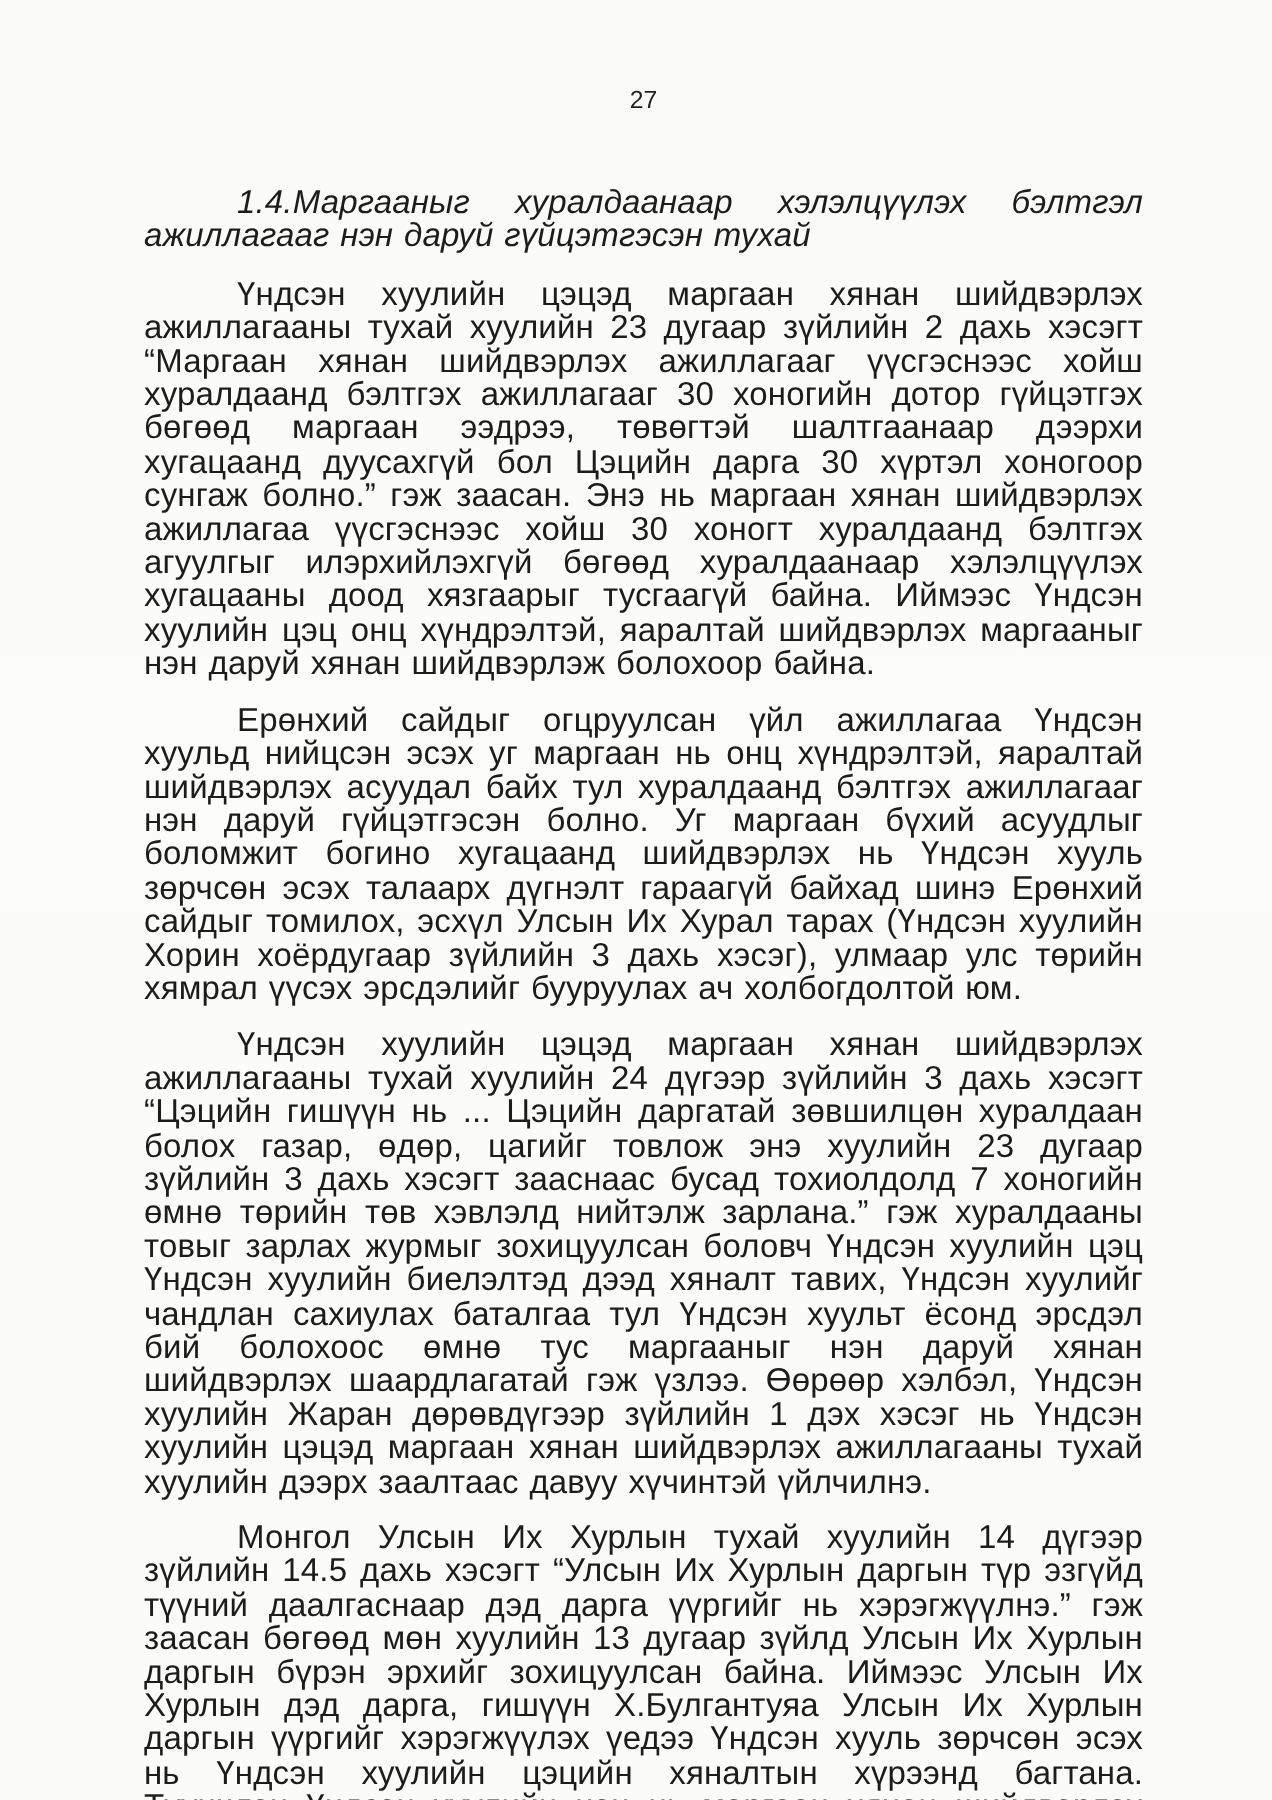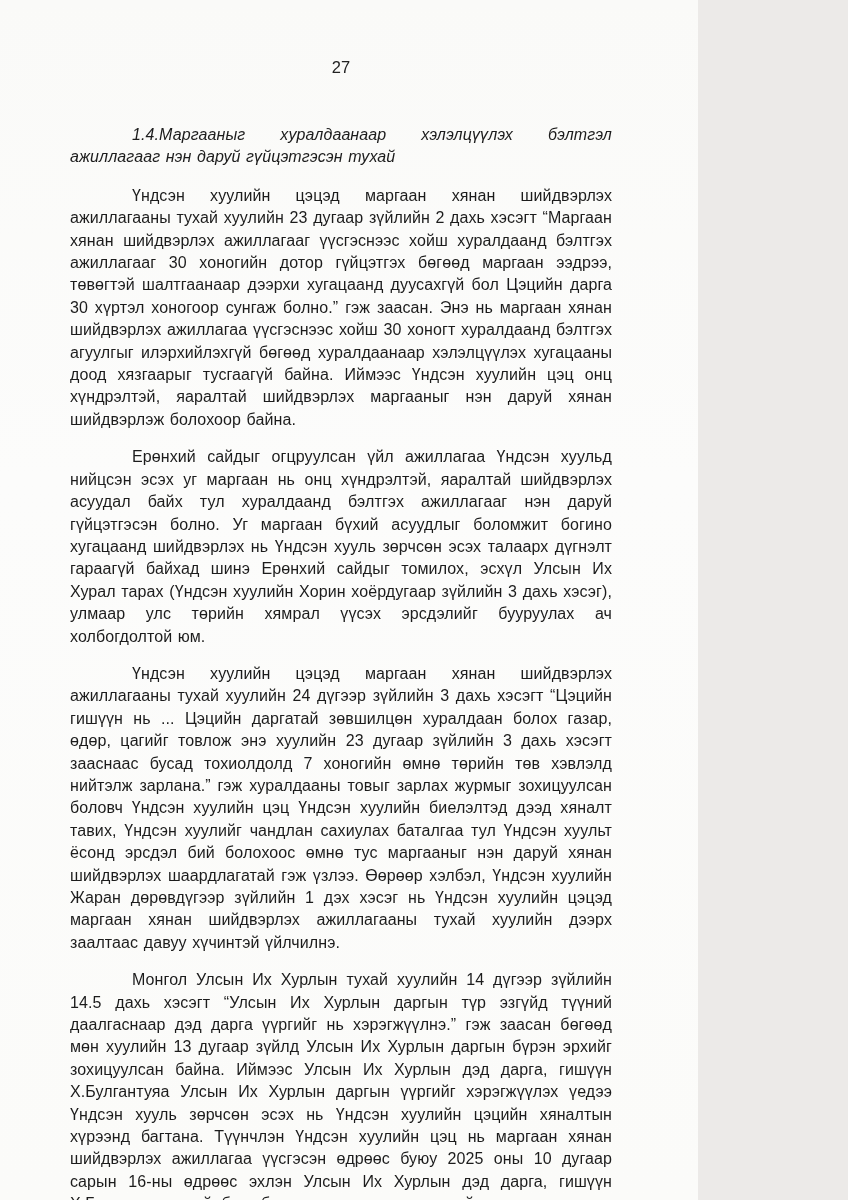--- a/index.html
+++ b/index.html
@@ -6,38 +6,38 @@
     margin: 0;
     padding: 0;
     background: #eceae8;
   }
   body {
     width: 848px;
     font-family: "Liberation Sans", sans-serif;
   }
   .page {
     position: relative;
-    width: 698px;
+    width: 848px;
     height: 1200px;
     box-sizing: border-box;
     background: linear-gradient(180deg, #fafaf8 0%, #fcfcfb 40%, #fbfbf9 100%);
     color: #1d1d1d;
-    padding: 58px 86px 0 70px;
+    padding: 58px 86px 0 96px;
     overflow: hidden;
   }
   .page-number {
     text-align: center;
     font-size: 16.5px;
     line-height: 18px;
     margin-bottom: 48px;
     color: #222;
   }
   .para {
     margin: 0 0 15px 0;
-    font-size: 16px;
+    font-size: 22px;
     line-height: 22.4px;
     text-align: justify;
     text-indent: 62px;
     letter-spacing: 0.1px;
     word-spacing: 1px;
     color: #1c1c1c;
   }
   .heading-italic {
     font-style: italic;
     margin-bottom: 16px;

